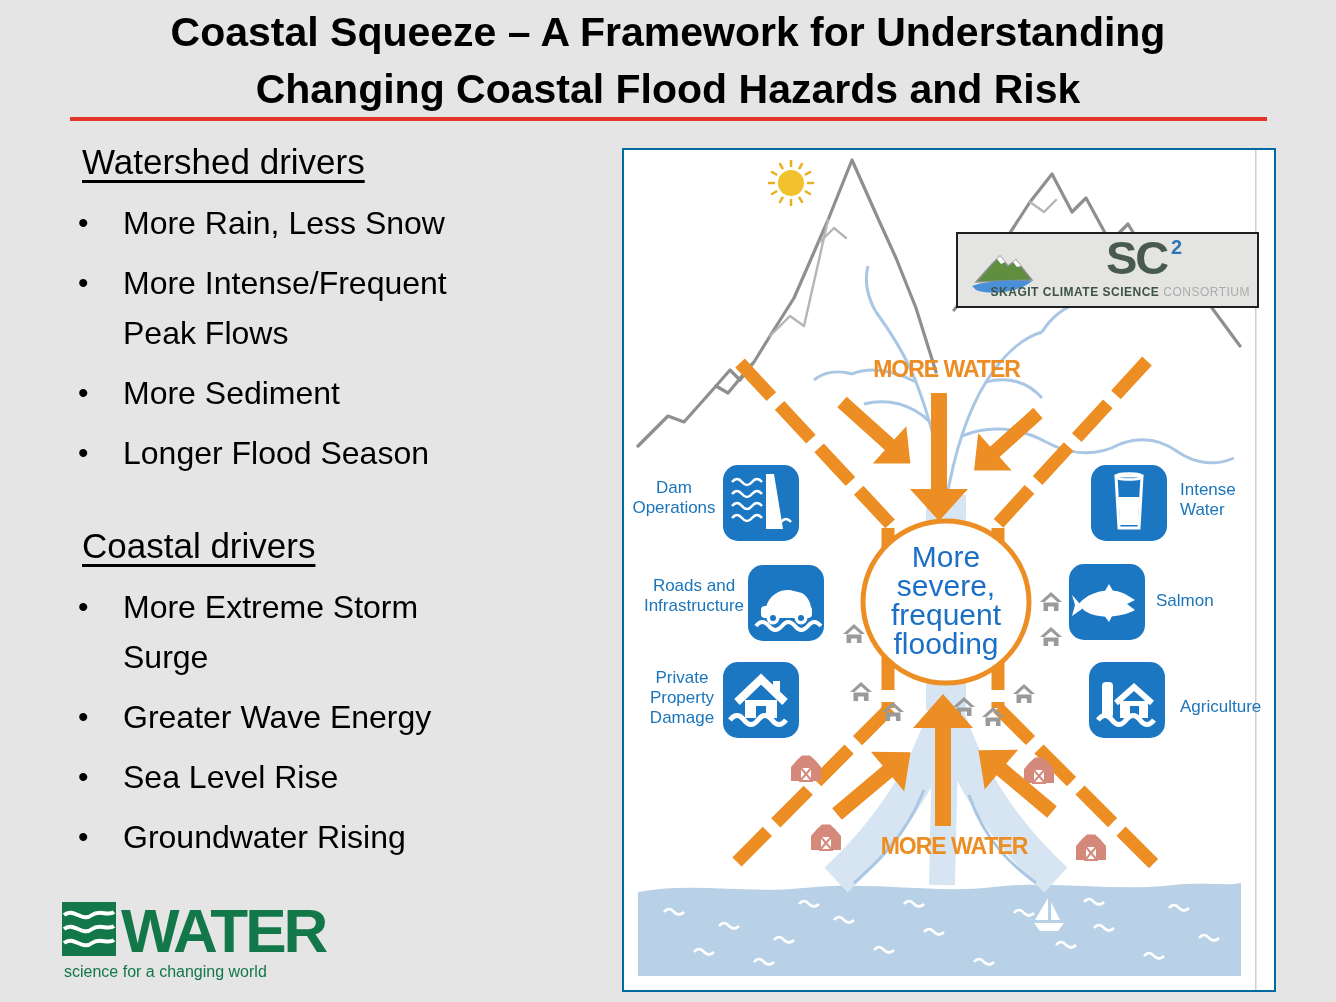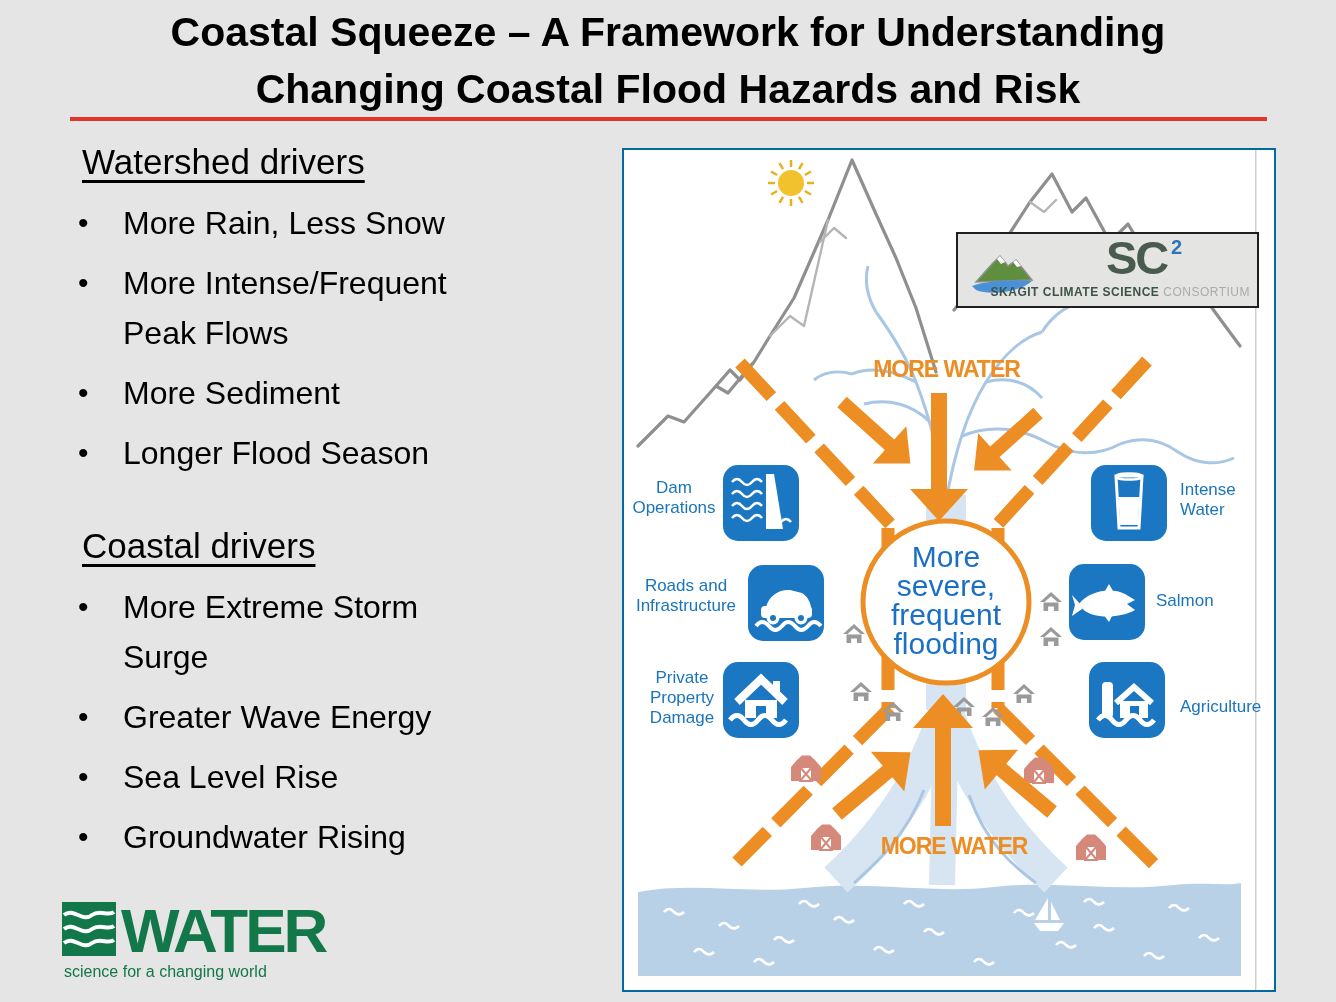--- a/index.html
+++ b/index.html
@@ -330,19 +330,19 @@
     <div class="overlay more-water" style="left:235px;top:683px;width:190px">MORE WATER</div>
 
     <div class="overlay circle-text">
       <div>More</div>
       <div>severe,</div>
       <div>frequent</div>
       <div>flooding</div>
     </div>
 
     <div class="overlay impact-label ta-c" style="left:4px;top:328px;width:92px">Dam Operations</div>
-    <div class="overlay impact-label ta-c" style="left:2px;top:426px;width:120px">Roads and Infrastructure</div>
+    <div class="overlay impact-label ta-c" style="left:10px;top:426px;width:120px">Roads and Infrastructure</div>
     <div class="overlay impact-label ta-c" style="left:14px;top:518px;width:88px">Private Property Damage</div>
     <div class="overlay impact-label" style="left:556px;top:330px;width:74px">Intense Water</div>
     <div class="overlay impact-label" style="left:532px;top:441px;width:80px">Salmon</div>
     <div class="overlay impact-label" style="left:556px;top:547px;width:96px">Agriculture</div>
   </div>
 </div>
 
 </body></html>

